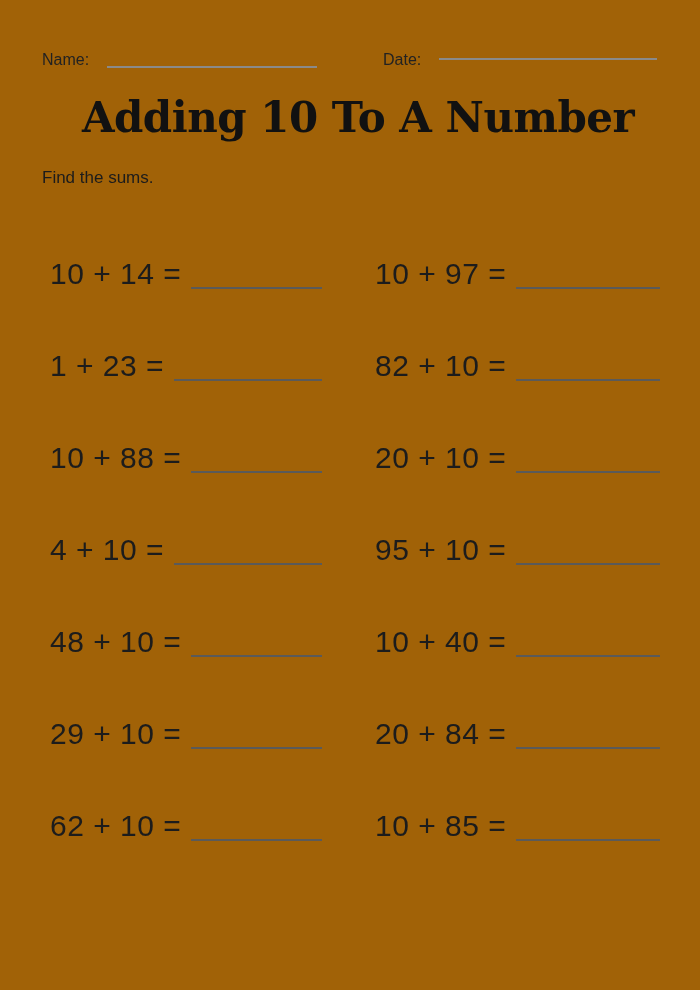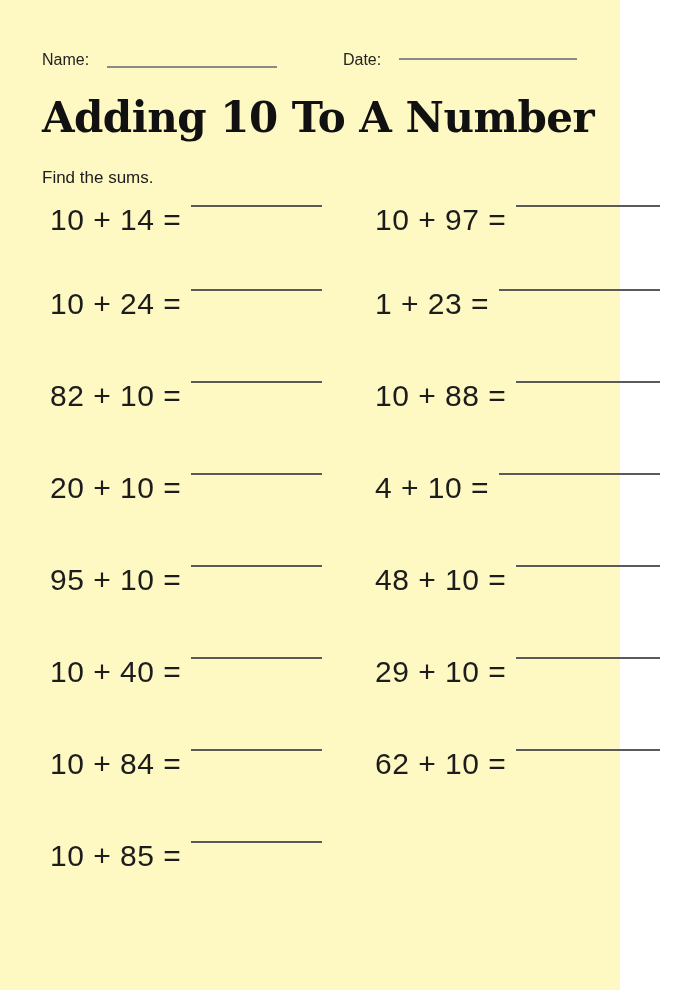--- a/index.html
+++ b/index.html
@@ -8,24 +8,24 @@
     background: #ffffff;
   }
   body {
     width: 700px;
     height: 990px;
     overflow: hidden;
     font-family: "Liberation Sans", "DejaVu Sans", sans-serif;
     color: #1c1c1c;
   }
   .page {
-    width: 620px;
+    width: 700px;
     height: 990px;
     position: relative;
-    background: #fef9c3;
+    background: #a16207;
   }
   
   .header-row {
     display: flex;
     padding: 50px 43px 0 42px;
     box-sizing: border-box;
     width: 100%;
   }
   .field {
     display: flex;
@@ -71,20 +71,21 @@
   
   .problems-grid {
     display: grid;
     grid-template-columns: 272px 285px;
     grid-template-rows: 84px repeat(7, 92px);
     column-gap: 53px;
     margin-left: 50px;
   }
   .problem {
     display: flex;
+    align-items: flex-end;
   }
   .expr {
     font-size: 30px;
     line-height: 1;
     letter-spacing: 0.5px;
     color: #1c1c1c;
     white-space: nowrap;
   }
   .answer-line {
     flex: 1;
@@ -116,24 +117,20 @@
   <div class="problems-grid" id="problems-grid">
       <div class="problem">
         <span class="expr">10 + 14 =</span>
         <span class="answer-line"></span>
       </div>
       <div class="problem">
         <span class="expr">10 + 97 =</span>
         <span class="answer-line"></span>
       </div>
       <div class="problem">
-        <span class="expr">10 + 24 =</span>
-        <span class="answer-line"></span>
-      </div>
-      <div class="problem">
         <span class="expr">1 + 23 =</span>
         <span class="answer-line"></span>
       </div>
       <div class="problem">
         <span class="expr">82 + 10 =</span>
         <span class="answer-line"></span>
       </div>
       <div class="problem">
         <span class="expr">10 + 88 =</span>
         <span class="answer-line"></span>
@@ -156,21 +153,21 @@
       </div>
       <div class="problem">
         <span class="expr">10 + 40 =</span>
         <span class="answer-line"></span>
       </div>
       <div class="problem">
         <span class="expr">29 + 10 =</span>
         <span class="answer-line"></span>
       </div>
       <div class="problem">
-        <span class="expr">10 + 84 =</span>
+        <span class="expr">20 + 84 =</span>
         <span class="answer-line"></span>
       </div>
       <div class="problem">
         <span class="expr">62 + 10 =</span>
         <span class="answer-line"></span>
       </div>
       <div class="problem">
         <span class="expr">10 + 85 =</span>
         <span class="answer-line"></span>
       </div>

